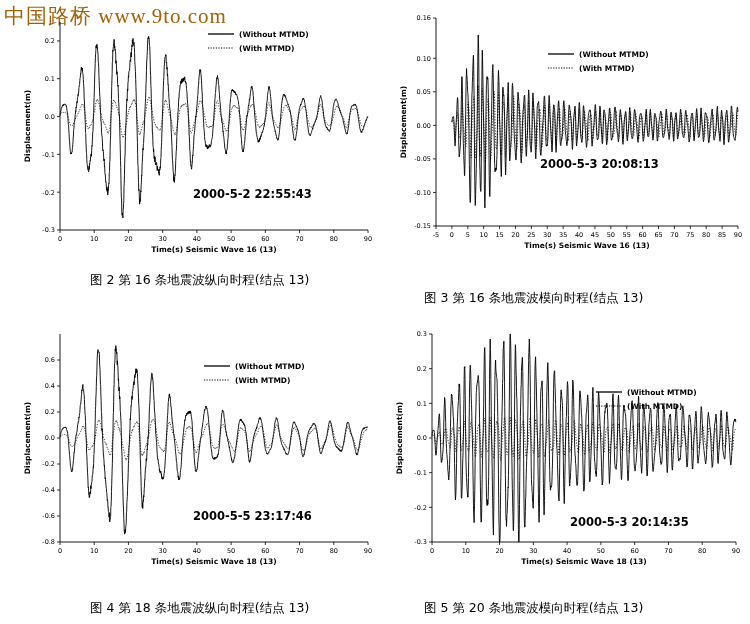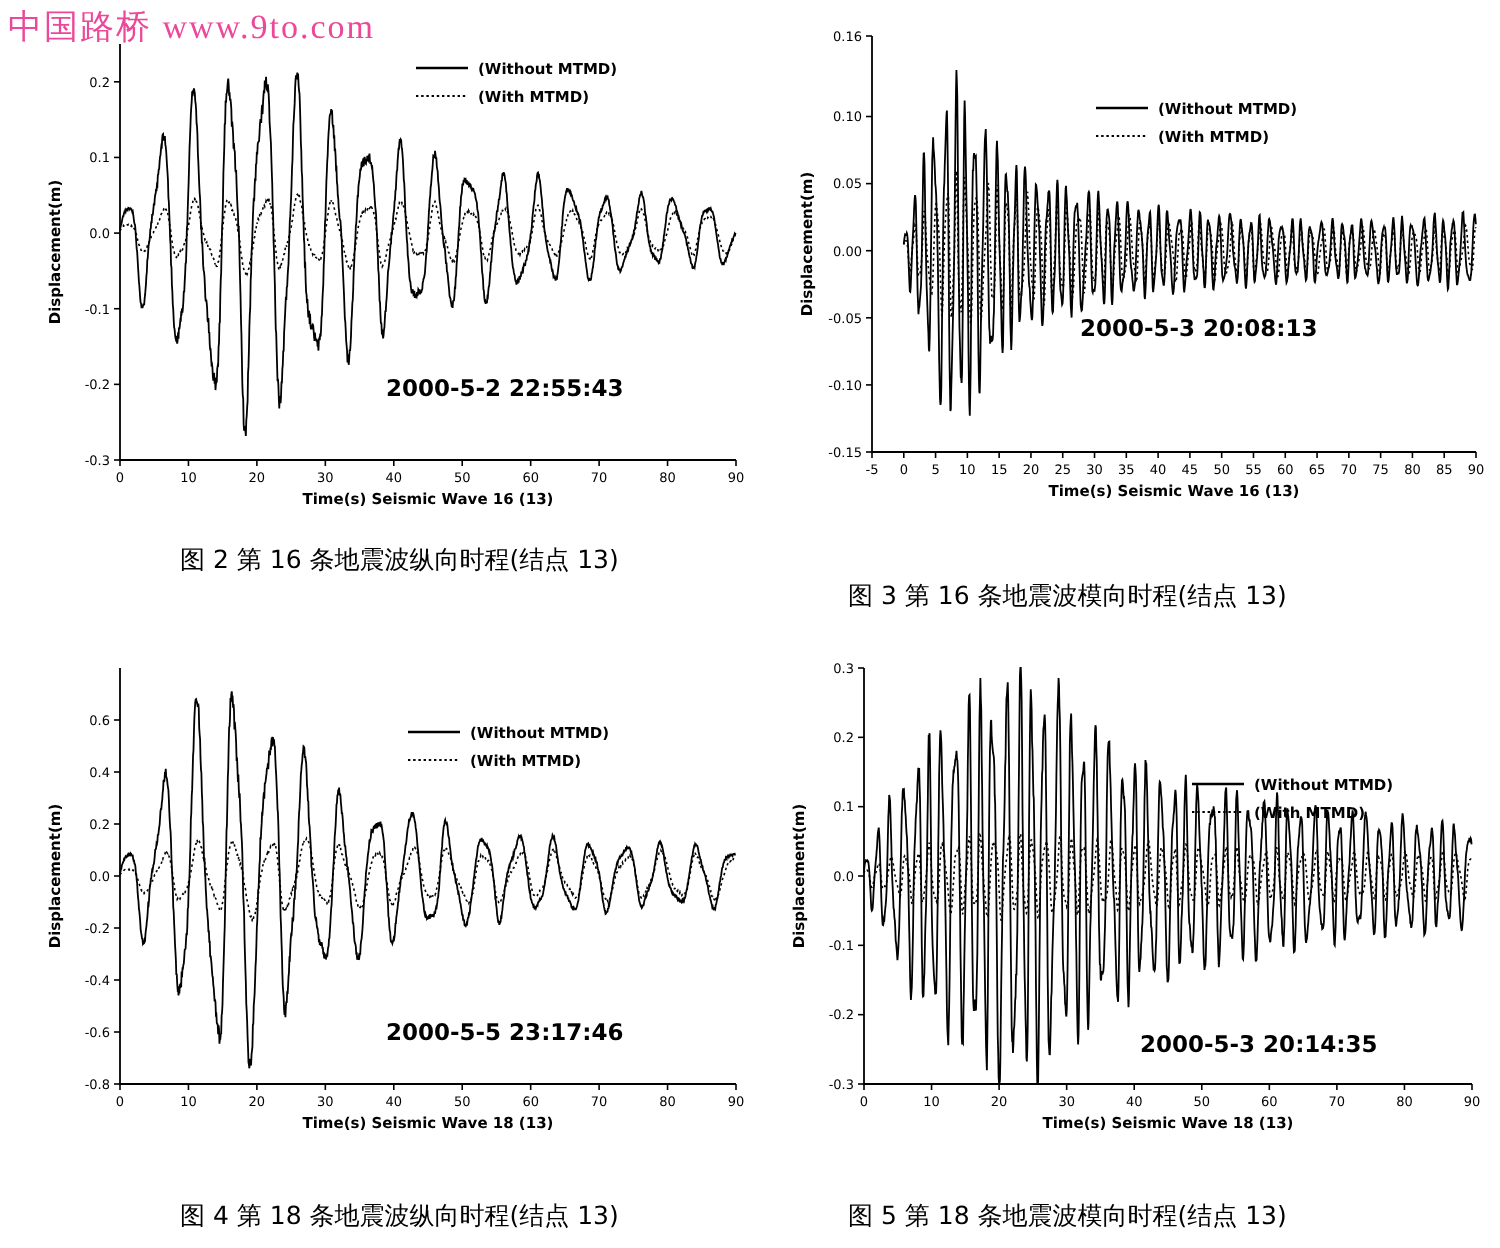--- a/index.html
+++ b/index.html
@@ -7,22 +7,22 @@
     width:750px;height:624px;
     background:#ffffff;
     font-family:"Liberation Sans", sans-serif;
     position:relative;
     overflow:hidden;
     color:#000;
   }
   .watermark{
     position:absolute;top:2px;left:4px;
     font-family:"Liberation Serif", serif;
-    font-size:17px;
-    color:#ec4899;
+    font-size:21px;
+    color:#a16207;
     letter-spacing:1px;
     white-space:nowrap;
   }
   .fig-caption{
     position:absolute;
     font-family:"DejaVu Sans", sans-serif;
     font-size:12.5px;
     color:#000;
     white-space:nowrap;
   }
@@ -282,13 +282,13 @@
         <path class="curve-solid" d="M 52.00 115.34 L 52.22 113.50 L 52.43 111.70 L 52.65 111.14 L 52.87 110.13 L 53.09 110.14 L 53.30 110.43 L 53.52 110.62 L 53.74 110.20 L 53.95 110.45 L 54.17 110.84 L 54.39 112.64 L 54.61 115.15 L 54.82 118.21 L 55.04 122.65 L 55.26 126.08 L 55.47 130.90 L 55.69 134.49 L 55.91 135.29 L 56.13 134.93 L 56.34 133.89 L 56.56 130.67 L 56.78 125.87 L 56.99 122.84 L 57.21 118.82 L 57.43 115.97 L 57.65 113.34 L 57.86 110.79 L 58.08 108.97 L 58.30 105.80 L 58.51 103.53 L 58.73 99.49 L 58.95 96.31 L 59.17 94.90 L 59.38 93.79 L 59.60 96.79 L 59.82 101.24 L 60.03 107.83 L 60.25 114.90 L 60.47 122.30 L 60.69 129.91 L 60.90 134.89 L 61.12 139.74 L 61.34 142.39 L 61.55 142.57 L 61.77 141.56 L 61.99 139.00 L 62.21 139.41 L 62.42 136.44 L 62.64 134.25 L 62.86 132.22 L 63.07 129.46 L 63.29 125.04 L 63.51 117.23 L 63.73 107.86 L 63.94 98.29 L 64.16 88.52 L 64.38 84.20 L 64.59 77.48 L 64.81 78.67 L 65.03 80.47 L 65.25 87.36 L 65.46 94.92 L 65.68 102.54 L 65.90 113.54 L 66.11 119.42 L 66.33 123.42 L 66.55 128.61 L 66.77 134.13 L 66.98 134.70 L 67.20 138.77 L 67.42 140.12 L 67.63 144.14 L 67.85 150.51 L 68.07 151.62 L 68.29 154.22 L 68.50 157.13 L 68.72 160.03 L 68.94 157.55 L 69.15 154.41 L 69.37 149.01 L 69.59 144.41 L 69.81 135.46 L 70.02 127.08 L 70.24 116.67 L 70.46 107.48 L 70.67 97.38 L 70.89 86.65 L 71.11 83.26 L 71.33 76.26 L 71.54 74.21 L 71.76 75.39 L 71.98 75.04 L 72.19 79.36 L 72.41 80.41 L 72.63 85.66 L 72.85 88.13 L 73.06 92.98 L 73.28 96.53 L 73.50 98.90 L 73.71 105.91 L 73.93 112.72 L 74.15 118.57 L 74.37 132.62 L 74.58 143.50 L 74.80 153.29 L 75.02 166.82 L 75.23 174.95 L 75.45 179.96 L 75.67 176.83 L 75.89 173.75 L 76.10 165.49 L 76.32 155.30 L 76.54 143.72 L 76.75 127.45 L 76.97 115.70 L 77.19 105.98 L 77.41 101.27 L 77.62 97.04 L 77.84 89.40 L 78.06 86.63 L 78.27 81.95 L 78.49 80.54 L 78.71 72.74 L 78.93 68.45 L 79.14 63.87 L 79.36 66.70 L 79.58 64.03 L 79.79 72.62 L 80.01 79.44 L 80.23 94.12 L 80.45 111.73 L 80.66 129.77 L 80.88 152.14 L 81.10 163.80 L 81.31 176.44 L 81.53 178.23 L 81.75 178.00 L 81.97 169.91 L 82.18 166.61 L 82.40 155.78 L 82.62 145.09 L 82.83 138.58 L 83.05 132.70 L 83.27 120.46 L 83.49 111.02 L 83.70 93.39 L 83.92 79.61 L 84.14 59.52 L 84.35 47.48 L 84.57 47.98 L 84.79 46.58 L 85.01 59.05 L 85.22 75.74 L 85.44 94.78 L 85.66 116.58 L 85.87 135.01 L 86.09 145.02 L 86.31 152.91 L 86.53 157.75 L 86.74 162.69 L 86.96 167.40 L 87.18 170.48 L 87.39 172.87 L 87.61 177.19 L 87.83 176.22 L 88.05 176.81 L 88.26 169.26 L 88.48 157.39 L 88.70 140.27 L 88.91 127.82 L 89.13 102.84 L 89.35 87.87 L 89.57 67.10 L 89.78 59.22 L 90.00 49.16 L 90.22 45.20 L 90.43 47.23 L 90.65 51.02 L 90.87 59.41 L 91.09 71.98 L 91.30 78.47 L 91.52 84.68 L 91.74 92.57 L 91.95 104.31 L 92.17 107.97 L 92.39 118.52 L 92.61 129.17 L 92.82 141.68 L 93.04 156.13 L 93.26 169.24 L 93.47 185.65 L 93.69 194.31 L 93.91 198.74 L 94.13 202.63 L 94.34 192.88 L 94.56 183.83 L 94.78 170.63 L 94.99 154.38 L 95.21 132.26 L 95.43 114.60 L 95.65 99.13 L 95.86 91.27 L 96.08 82.10 L 96.30 72.65 L 96.51 70.66 L 96.73 65.67 L 96.95 65.84 L 97.17 63.28 L 97.38 62.96 L 97.60 60.02 L 97.82 59.37 L 98.03 58.00 L 98.25 55.46 L 98.47 59.17 L 98.69 60.36 L 98.90 64.43 L 99.12 71.23 L 99.34 82.42 L 99.55 98.72 L 99.77 116.48 L 99.99 129.69 L 100.21 153.38 L 100.42 166.79 L 100.64 183.09 L 100.86 198.54 L 101.07 202.19 L 101.29 201.40 L 101.51 201.77 L 101.73 185.26 L 101.94 175.16 L 102.16 159.70 L 102.38 146.99 L 102.59 136.99 L 102.81 125.43 L 103.03 115.87 L 103.25 108.78 L 103.46 95.01 L 103.68 84.77 L 103.90 61.98 L 104.11 48.85 L 104.33 32.64 L 104.55 27.82 L 104.77 27.53 L 104.98 34.36 L 105.20 55.07 L 105.42 76.84 L 105.63 98.76 L 105.85 126.93 L 106.07 144.19 L 106.29 161.99 L 106.50 177.29 L 106.72 182.48 L 106.94 185.41 L 107.15 184.71 L 107.37 179.73 L 107.59 185.28 L 107.81 183.79 L 108.02 184.09 L 108.24 176.66 L 108.46 165.73 L 108.67 156.62 L 108.89 134.45 L 109.11 108.96 L 109.33 86.41 L 109.54 59.31 L 109.76 39.19 L 109.98 29.65 L 110.19 18.98 L 110.41 29.55 L 110.63 35.00 L 110.85 59.77 L 111.06 72.79 L 111.28 95.70 L 111.50 107.95 L 111.71 125.78 L 111.93 131.92 L 112.15 147.42 L 112.37 162.17 L 112.58 177.53 L 112.80 189.68 L 113.02 202.74 L 113.23 209.15 L 113.45 215.09 L 113.67 197.63 L 113.89 180.29 L 114.10 152.52 L 114.32 122.46 L 114.54 92.34 L 114.75 72.67 L 114.97 55.63 L 115.19 49.02 L 115.41 40.92 L 115.62 40.01 L 115.84 48.71 L 116.06 51.55 L 116.27 53.96 L 116.49 56.13 L 116.71 57.34 L 116.93 58.68 L 117.14 63.12 L 117.36 77.71 L 117.58 81.82 L 117.79 96.70 L 118.01 116.85 L 118.23 133.18 L 118.45 154.68 L 118.66 178.45 L 118.88 198.21 L 119.10 206.36 L 119.31 218.68 L 119.53 221.47 L 119.75 222.00 L 119.97 219.82 L 120.18 210.05 L 120.40 189.69 L 120.62 171.45 L 120.83 157.38 L 121.05 145.22 L 121.27 122.34 L 121.49 109.05 L 121.70 105.74 L 121.92 97.21 L 122.14 88.96 L 122.35 78.83 L 122.57 63.41 L 122.79 58.82 L 123.01 39.55 L 123.22 29.14 L 123.44 27.68 L 123.66 24.43 L 123.87 21.18 L 124.09 29.47 L 124.31 46.28 L 124.53 62.20 L 124.74 87.65 L 124.96 113.13 L 125.18 133.17 L 125.39 154.21 L 125.61 172.39 L 125.83 193.24 L 126.05 199.56 L 126.26 199.24 L 126.48 206.48 L 126.70 202.11 L 126.91 194.75 L 127.13 193.27 L 127.35 188.19 L 127.57 180.28 L 127.78 178.60 L 128.00 167.03 L 128.22 167.75 L 128.43 155.53 L 128.65 146.05 L 128.87 121.74 L 129.09 105.40 L 129.30 81.04 L 129.52 61.83 L 129.74 37.84 L 129.95 17.97 L 130.17 14.00 L 130.39 14.00 L 130.61 20.47 L 130.82 30.17 L 131.04 54.89 L 131.26 85.80 L 131.47 102.83 L 131.69 127.67 L 131.91 139.94 L 132.13 156.67 L 132.34 168.56 L 132.56 177.02 L 132.78 188.84 L 132.99 196.77 L 133.21 209.04 L 133.43 210.68 L 133.65 204.18 L 133.86 192.98 L 134.08 167.18 L 134.30 132.37 L 134.51 93.58 L 134.73 71.16 L 134.95 48.60 L 135.17 33.69 L 135.38 24.68 L 135.60 28.77 L 135.82 35.20 L 136.03 51.07 L 136.25 55.31 L 136.47 66.68 L 136.69 77.29 L 136.90 79.15 L 137.12 95.02 L 137.34 112.09 L 137.55 129.01 L 137.77 143.99 L 137.99 173.91 L 138.21 189.70 L 138.42 209.69 L 138.64 222.00 L 138.86 222.00 L 139.07 220.73 L 139.29 204.32 L 139.51 184.64 L 139.73 160.70 L 139.94 142.22 L 140.16 117.25 L 140.38 96.58 L 140.59 87.07 L 140.81 79.16 L 141.03 67.07 L 141.25 64.78 L 141.46 51.70 L 141.68 44.77 L 141.90 42.95 L 142.11 39.72 L 142.33 37.31 L 142.55 41.28 L 142.77 51.73 L 142.98 71.79 L 143.20 90.56 L 143.42 117.55 L 143.63 139.33 L 143.85 168.60 L 144.07 183.56 L 144.29 200.12 L 144.50 203.52 L 144.72 207.13 L 144.94 207.16 L 145.15 200.10 L 145.37 191.57 L 145.59 178.79 L 145.81 176.22 L 146.02 164.35 L 146.24 154.73 L 146.46 147.81 L 146.67 140.72 L 146.89 134.37 L 147.11 129.27 L 147.33 123.46 L 147.54 107.99 L 147.76 97.94 L 147.98 85.60 L 148.19 68.24 L 148.41 54.00 L 148.63 40.28 L 148.85 32.44 L 149.06 27.08 L 149.28 19.01 L 149.50 22.45 L 149.71 33.25 L 149.93 39.38 L 150.15 54.67 L 150.37 75.35 L 150.58 100.56 L 150.80 117.18 L 151.02 129.45 L 151.23 146.50 L 151.45 159.74 L 151.67 165.19 L 151.89 166.53 L 152.10 171.58 L 152.32 173.35 L 152.54 181.83 L 152.75 182.73 L 152.97 186.83 L 153.19 188.27 L 153.41 184.34 L 153.62 174.10 L 153.84 160.41 L 154.06 140.16 L 154.27 113.91 L 154.49 93.62 L 154.71 75.36 L 154.93 51.52 L 155.14 44.27 L 155.36 39.98 L 155.58 36.79 L 155.79 45.26 L 156.01 55.99 L 156.23 61.49 L 156.45 71.02 L 156.66 82.08 L 156.88 92.32 L 157.10 103.44 L 157.31 110.61 L 157.53 116.53 L 157.75 127.89 L 157.97 147.09 L 158.18 156.64 L 158.40 173.49 L 158.62 187.39 L 158.83 196.93 L 159.05 202.28 L 159.27 197.51 L 159.49 183.77 L 159.70 165.98 L 159.92 138.78 L 160.14 115.95 L 160.35 94.95 L 160.57 81.08 L 160.79 71.53 L 161.01 69.12 L 161.22 67.71 L 161.44 66.64 L 161.66 65.07 L 161.87 61.89 L 162.09 60.88 L 162.31 67.12 L 162.53 77.51 L 162.74 94.65 L 162.96 120.15 L 163.18 141.32 L 163.39 163.51 L 163.61 177.76 L 163.83 187.92 L 164.05 194.92 L 164.26 191.77 L 164.48 180.43 L 164.70 168.34 L 164.91 156.10 L 165.13 144.12 L 165.35 138.20 L 165.57 128.73 L 165.78 122.76 L 166.00 115.29 L 166.22 105.43 L 166.43 96.04 L 166.65 85.13 L 166.87 71.58 L 167.09 63.57 L 167.30 54.93 L 167.52 45.69 L 167.74 42.63 L 167.95 43.82 L 168.17 54.26 L 168.39 60.87 L 168.61 77.85 L 168.82 89.50 L 169.04 107.36 L 169.26 122.80 L 169.47 141.86 L 169.69 150.47 L 169.91 162.10 L 170.13 162.33 L 170.34 169.70 L 170.56 170.22 L 170.78 165.97 L 170.99 166.01 L 171.21 167.30 L 171.43 166.29 L 171.65 165.80 L 171.86 163.06 L 172.08 156.40 L 172.30 149.19 L 172.51 143.09 L 172.73 131.75 L 172.95 118.33 L 173.17 103.25 L 173.38 82.77 L 173.60 69.51 L 173.82 58.36 L 174.03 53.92 L 174.25 51.39 L 174.47 50.85 L 174.69 50.78 L 174.90 62.63 L 175.12 67.34 L 175.34 73.98 L 175.55 84.30 L 175.77 91.80 L 175.99 100.17 L 176.21 107.48 L 176.42 117.22 L 176.64 123.07 L 176.86 128.60 L 177.07 129.31 L 177.29 135.44 L 177.51 144.86 L 177.73 152.70 L 177.94 159.29 L 178.16 167.74 L 178.38 172.96 L 178.59 177.68 L 178.81 178.87 L 179.03 180.92 L 179.25 173.83 L 179.46 161.06 L 179.68 147.21 L 179.90 126.32 L 180.11 112.59 L 180.33 92.60 L 180.55 83.64 L 180.77 75.49 L 180.98 70.19 L 181.20 69.82 L 181.42 71.49 L 181.63 75.44 L 181.85 78.82 L 182.07 78.71 L 182.29 82.30 L 182.50 85.38 L 182.72 97.26 L 182.94 110.43 L 183.15 125.34 L 183.37 141.22 L 183.59 159.18 L 183.81 171.92 L 184.02 177.24 L 184.24 183.62 L 184.46 179.01 L 184.67 167.53 L 184.89 155.10 L 185.11 143.56 L 185.33 130.60 L 185.54 121.12 L 185.76 111.84 L 185.98 105.55 L 186.19 98.38 L 186.41 96.49 L 186.63 85.83 L 186.85 80.18 L 187.06 72.02 L 187.28 64.58 L 187.50 61.66 L 187.71 64.31 L 187.93 68.16 L 188.15 77.25 L 188.37 95.54 L 188.58 110.40 L 188.80 125.44 L 189.02 143.52 L 189.23 154.81 L 189.45 163.33 L 189.67 166.01 L 189.89 163.46 L 190.10 160.26 L 190.32 159.23 L 190.54 152.39 L 190.75 150.23 L 190.97 143.95 L 191.19 141.68 L 191.41 134.99 L 191.62 122.08 L 191.84 108.38 L 192.06 95.41 L 192.27 79.38 L 192.49 72.07 L 192.71 60.06 L 192.93 61.52 L 193.14 61.74 L 193.36 68.71 L 193.58 75.86 L 193.79 87.40 L 194.01 96.41 L 194.23 105.43 L 194.45 115.51 L 194.66 126.02 L 194.88 130.71 L 195.10 136.16 L 195.31 136.03 L 195.53 143.36 L 195.75 143.79 L 195.97 147.14 L 196.18 153.33 L 196.40 157.93 L 196.62 161.60 L 196.83 165.19 L 197.05 164.70 L 197.27 165.27 L 197.49 164.56 L 197.70 160.53 L 197.92 153.40 L 198.14 148.80 L 198.35 135.10 L 198.57 125.82 L 198.79 114.93 L 199.01 101.22 L 199.22 91.97 L 199.44 81.73 L 199.66 73.38 L 199.87 70.84 L 200.09 71.13 L 200.31 73.16 L 200.53 77.09 L 200.74 78.77 L 200.96 83.45 L 201.18 87.43 L 201.39 93.79 L 201.61 95.10 L 201.83 98.66 L 202.05 108.24 L 202.26 113.87 L 202.48 119.73 L 202.70 132.61 L 202.91 142.99 L 203.13 152.65 L 203.35 162.97 L 203.57 165.68 L 203.78 171.13 L 204.00 170.50 L 204.22 169.52 L 204.43 164.10 L 204.65 154.92 L 204.87 143.45 L 205.09 132.93 L 205.30 123.83 L 205.52 114.50 L 205.74 108.96 L 205.95 98.95 L 206.17 94.72 L 206.39 92.40 L 206.61 90.90 L 206.82 87.26 L 207.04 85.68 L 207.26 81.39 L 207.47 77.43 L 207.69 74.88 L 207.91 76.93 L 208.13 81.67 L 208.34 88.58 L 208.56 101.89 L 208.78 116.00 L 208.99 131.13 L 209.21 146.48 L 209.43 156.48 L 209.65 161.86 L 209.86 161.40 L 210.08 160.89 L 210.30 154.97 L 210.51 149.89 L 210.73 139.93 L 210.95 136.58 L 211.17 130.08 L 211.38 126.66 L 211.60 116.90 L 211.82 106.36 L 212.03 96.32 L 212.25 83.52 L 212.47 76.50 L 212.69 70.77 L 212.90 67.36 L 213.12 72.63 L 213.34 82.39 L 213.55 93.11 L 213.77 105.20 L 213.99 116.52 L 214.21 129.14 L 214.42 136.74 L 214.64 141.40 L 214.86 142.22 L 215.07 145.00 L 215.29 149.92 L 215.51 150.82 L 215.73 153.64 L 215.94 152.76 L 216.16 156.50 L 216.38 155.88 L 216.59 150.31 L 216.81 146.12 L 217.03 138.13 L 217.25 127.02 L 217.46 113.44 L 217.68 102.01 L 217.90 93.38 L 218.11 82.30 L 218.33 76.73 L 218.55 72.35 L 218.77 73.84 L 218.98 77.05 L 219.20 80.57 L 219.42 86.78 L 219.63 94.33 L 219.85 99.97 L 220.07 105.31 L 220.29 109.20 L 220.50 112.53 L 220.72 121.38 L 220.94 124.70 L 221.15 132.77 L 221.37 139.91 L 221.59 147.56 L 221.81 156.81 L 222.02 161.09 L 222.24 164.97 L 222.46 163.17 L 222.67 162.97 L 222.89 159.05 L 223.11 148.61 L 223.33 140.05 L 223.54 133.58 L 223.76 123.10 L 223.98 112.94 L 224.19 105.56 L 224.41 99.97 L 224.63 94.80 L 224.85 91.51 L 225.06 92.48 L 225.28 88.13 L 225.50 88.46 L 225.71 87.07 L 225.93 87.35 L 226.15 84.73 L 226.37 87.43 L 226.58 86.98 L 226.80 83.13 L 227.02 85.20 L 227.23 87.59 L 227.45 88.50 L 227.67 96.85 L 227.89 100.06 L 228.10 111.81 L 228.32 120.67 L 228.54 132.55 L 228.75 144.04 L 228.97 150.10 L 229.19 157.47 L 229.41 163.55 L 229.62 160.66 L 229.84 156.74 L 230.06 151.69 L 230.27 145.40 L 230.49 138.76 L 230.71 130.80 L 230.93 125.36 L 231.14 122.95 L 231.36 116.30 L 231.58 111.03 L 231.79 106.32 L 232.01 97.39 L 232.23 91.65 L 232.45 82.52 L 232.66 76.27 L 232.88 74.82 L 233.10 73.76 L 233.31 80.48 L 233.53 88.30 L 233.75 97.53 L 233.97 110.82 L 234.18 121.56 L 234.40 131.53 L 234.62 139.99 L 234.83 144.26 L 235.05 145.84 L 235.27 147.88 L 235.49 147.75 L 235.70 148.09 L 235.92 148.53 L 236.14 149.36 L 236.35 146.78 L 236.57 143.62 L 236.79 142.05 L 237.01 134.36 L 237.22 125.50 L 237.44 116.11 L 237.66 101.26 L 237.87 90.44 L 238.09 79.64 L 238.31 77.24 L 238.53 75.10 L 238.74 78.94 L 238.96 85.52 L 239.18 95.44 L 239.39 101.84 L 239.61 109.77 L 239.83 115.70 L 240.05 121.73 L 240.26 126.86 L 240.48 134.99 L 240.70 140.53 L 240.91 147.11 L 241.13 154.15 L 241.35 159.37 L 241.57 159.70 L 241.78 156.09 L 242.00 150.64 L 242.22 139.55 L 242.43 131.77 L 242.65 119.36 L 242.87 107.39 L 243.09 98.53 L 243.30 92.07 L 243.52 88.05 L 243.74 85.29 L 243.95 87.02 L 244.17 85.10 L 244.39 88.81 L 244.61 90.65 L 244.82 89.68 L 245.04 92.93 L 245.26 93.46 L 245.47 94.12 L 245.69 96.23 L 245.91 100.78 L 246.13 106.36 L 246.34 110.84 L 246.56 118.85 L 246.78 127.37 L 246.99 136.47 L 247.21 144.18 L 247.43 149.17 L 247.65 155.98 L 247.86 160.75 L 248.08 160.15 L 248.30 159.94 L 248.51 154.53 L 248.73 149.20 L 248.95 141.44 L 249.17 134.54 L 249.38 128.75 L 249.60 120.74 L 249.82 115.40 L 250.03 110.95 L 250.25 110.13 L 250.47 104.91 L 250.69 99.95 L 250.90 98.64 L 251.12 91.83 L 251.34 90.54 L 251.55 85.22 L 251.77 81.42 L 251.99 81.05 L 252.21 80.67 L 252.42 82.54 L 252.64 88.29 L 252.86 93.79 L 253.07 100.96 L 253.29 109.09 L 253.51 119.52 L 253.73 126.92 L 253.94 135.18 L 254.16 142.93 L 254.38 146.84 L 254.59 148.61 L 254.81 149.37 L 255.03 151.12 L 255.25 150.50 L 255.46 147.20 L 255.68 145.34 L 255.90 143.61 L 256.11 142.67 L 256.33 138.98 L 256.55 135.02 L 256.77 132.24 L 256.98 128.98 L 257.20 123.98 L 257.42 116.17 L 257.63 107.33 L 257.85 95.47 L 258.07 85.95 L 258.29 81.39 L 258.50 76.21 L 258.72 77.91 L 258.94 84.59 L 259.15 89.09 L 259.37 101.53 L 259.59 109.10 L 259.81 119.51 L 260.02 122.95 L 260.24 128.17 L 260.46 132.71 L 260.67 137.53 L 260.89 139.69 L 261.11 146.72 L 261.33 148.23 L 261.54 152.64 L 261.76 153.35 L 261.98 146.98 L 262.19 142.59 L 262.41 132.52 L 262.63 121.26 L 262.85 109.32 L 263.06 97.59 L 263.28 90.11 L 263.50 87.09 L 263.71 84.10 L 263.93 87.01 L 264.15 88.69 L 264.37 90.93 L 264.58 94.42 L 264.80 97.20 L 265.02 101.30 L 265.23 104.68 L 265.45 107.86 L 265.67 111.26 L 265.89 120.63 L 266.10 126.41 L 266.32 135.90 L 266.54 143.26 L 266.75 151.43 L 266.97 156.03 L 267.19 155.84 L 267.41 155.12 L 267.62 148.51 L 267.84 143.04 L 268.06 132.54 L 268.27 123.78 L 268.49 116.84 L 268.71 110.19 L 268.93 104.09 L 269.14 102.93 L 269.36 99.27 L 269.58 98.01 L 269.79 93.95 L 270.01 92.29 L 270.23 89.66 L 270.45 88.21 L 270.66 88.92 L 270.88 89.61 L 271.10 92.32 L 271.31 99.73 L 271.53 109.02 L 271.75 116.54 L 271.97 126.20 L 272.18 134.94 L 272.40 142.47 L 272.62 146.06 L 272.83 149.94 L 273.05 151.49 L 273.27 149.97 L 273.49 149.28 L 273.70 146.54 L 273.92 143.46 L 274.14 141.30 L 274.35 137.74 L 274.57 135.56 L 274.79 132.73 L 275.01 132.08 L 275.22 128.75 L 275.44 125.54 L 275.66 124.29 L 275.87 118.55 L 276.09 115.67 L 276.31 110.25 L 276.53 104.06 L 276.74 98.68 L 276.96 93.86 L 277.18 89.79 L 277.39 84.91 L 277.61 83.27 L 277.83 82.64 L 278.05 84.97 L 278.26 86.59 L 278.48 94.34 L 278.70 100.52 L 278.91 111.09 L 279.13 118.58 L 279.35 125.93 L 279.57 129.90 L 279.78 133.78 L 280.00 135.63 L 280.22 137.22 L 280.43 140.15 L 280.65 142.52 L 280.87 141.69 L 281.09 144.48 L 281.30 144.26 L 281.52 144.03 L 281.74 142.95 L 281.95 141.05 L 282.17 135.71 L 282.39 127.23 L 282.61 117.73 L 282.82 111.78 L 283.04 102.34 L 283.26 93.56 L 283.47 88.11 L 283.69 84.94 L 283.91 85.84 L 284.13 86.57 L 284.34 89.55 L 284.56 93.48 L 284.78 97.29 L 284.99 103.52 L 285.21 105.90 L 285.43 110.41 L 285.65 114.04 L 285.86 116.94 L 286.08 123.86 L 286.30 128.78 L 286.51 136.07 L 286.73 142.12 L 286.95 147.69 L 287.17 152.29 L 287.38 152.65 L 287.60 147.94 L 287.82 143.37 L 288.03 132.71 L 288.25 121.53 L 288.47 114.60 L 288.69 104.35 L 288.90 100.38 L 289.12 98.95 L 289.34 97.46 L 289.55 95.23 L 289.77 95.77 L 289.99 94.93 L 290.21 94.12 L 290.42 94.16 L 290.64 97.37 L 290.86 105.26 L 291.07 110.60 L 291.29 122.26 L 291.51 131.36 L 291.73 138.55 L 291.94 145.71 L 292.16 149.17 L 292.38 150.12 L 292.59 147.88 L 292.81 144.50 L 293.03 139.35 L 293.25 135.40 L 293.46 129.96 L 293.68 127.45 L 293.90 124.10 L 294.11 120.05 L 294.33 116.68 L 294.55 113.79 L 294.77 111.68 L 294.98 105.73 L 295.20 100.90 L 295.42 98.00 L 295.63 93.66 L 295.85 88.75 L 296.07 87.54 L 296.29 85.21 L 296.50 86.84 L 296.72 91.47 L 296.94 97.68 L 297.15 104.02 L 297.37 113.29 L 297.59 119.58 L 297.81 127.65 L 298.02 131.87 L 298.24 137.02 L 298.46 138.73 L 298.67 140.79 L 298.89 141.18 L 299.11 139.54 L 299.33 139.54 L 299.54 138.71 L 299.76 138.28 L 299.98 138.88 L 300.19 139.54 L 300.41 137.57 L 300.63 134.87 L 300.85 128.78 L 301.06 125.84 L 301.28 117.90 L 301.50 112.37 L 301.71 107.45 L 301.93 99.84 L 302.15 95.53 L 302.37 89.46 L 302.58 88.00 L 302.80 85.86 L 303.02 87.44 L 303.23 88.53 L 303.45 90.36 L 303.67 94.12 L 303.89 97.91 L 304.10 103.02 L 304.32 107.83 L 304.54 110.62 L 304.75 112.96 L 304.97 116.15 L 305.19 118.70 L 305.41 122.13 L 305.62 125.69 L 305.84 127.59 L 306.06 131.43 L 306.27 134.93 L 306.49 139.93 L 306.71 144.00 L 306.93 147.01 L 307.14 146.93 L 307.36 145.89 L 307.58 142.65 L 307.79 137.66 L 308.01 129.88 L 308.23 119.82 L 308.45 110.59 L 308.66 103.40 L 308.88 99.28 L 309.10 95.30 L 309.31 96.15 L 309.53 94.88 L 309.75 95.23 L 309.97 96.55 L 310.18 97.21 L 310.40 98.84 L 310.62 102.67 L 310.83 105.08 L 311.05 108.54 L 311.27 114.23 L 311.49 121.71 L 311.70 130.65 L 311.92 139.18 L 312.14 144.03 L 312.35 148.97 L 312.57 148.00 L 312.79 148.54 L 313.01 142.75 L 313.22 139.15 L 313.44 132.87 L 313.66 126.89 L 313.87 119.99 L 314.09 115.48 L 314.31 113.11 L 314.53 110.40 L 314.74 107.75 L 314.96 103.33 L 315.18 99.75 L 315.39 96.66 L 315.61 93.29 L 315.83 91.23 L 316.05 91.83 L 316.26 93.77 L 316.48 99.59 L 316.70 107.59 L 316.91 115.97 L 317.13 124.26 L 317.35 133.63 L 317.57 138.47 L 317.78 140.24 L 318.00 143.26 L 318.22 141.66 L 318.43 139.05 L 318.65 137.78 L 318.87 136.03 L 319.09 134.48 L 319.30 130.18 L 319.52 129.37 L 319.74 122.98 L 319.95 118.80 L 320.17 111.85 L 320.39 104.12 L 320.61 99.28 L 320.82 92.52 L 321.04 89.80 L 321.26 86.66 L 321.47 88.08 L 321.69 90.71 L 321.91 93.49 L 322.13 98.91 L 322.34 103.43 L 322.56 107.98 L 322.78 112.81 L 322.99 118.73 L 323.21 122.54 L 323.43 125.47 L 323.65 126.24 L 323.86 129.29 L 324.08 130.61 L 324.30 133.04 L 324.51 135.25 L 324.73 136.84 L 324.95 137.84 L 325.17 141.41 L 325.38 141.37 L 325.60 143.95 L 325.82 143.08 L 326.03 141.25 L 326.25 140.29 L 326.47 134.58 L 326.69 129.74 L 326.90 123.02 L 327.12 117.10 L 327.34 110.59 L 327.55 104.05 L 327.77 97.65 L 327.99 95.32 L 328.21 94.47 L 328.42 92.39 L 328.64 95.10 L 328.86 96.91 L 329.07 97.71 L 329.29 99.86 L 329.51 102.38 L 329.73 104.81 L 329.94 106.52 L 330.16 107.45 L 330.38 111.49 L 330.59 113.93 L 330.81 119.74 L 331.03 122.63 L 331.25 129.66 L 331.46 133.57 L 331.68 139.07 L 331.90 142.30 L 332.11 147.40 L 332.33 147.02 L 332.55 146.40 L 332.77 144.99 L 332.98 141.06 L 333.20 135.42 L 333.42 130.02 L 333.63 123.02 L 333.85 119.75 L 334.07 114.08 L 334.29 110.76 L 334.50 107.21 L 334.72 103.96 L 334.94 103.09 L 335.15 102.04 L 335.37 100.13 L 335.59 96.66 L 335.81 94.49 L 336.02 93.97 L 336.24 96.24 L 336.46 98.56 L 336.67 104.47 L 336.89 112.14 L 337.11 118.68 L 337.33 128.13 L 337.54 135.13 L 337.76 141.63 L 337.98 142.77 L 338.19 143.53 L 338.41 140.37 L 338.63 135.91 L 338.85 131.80 L 339.06 130.16 L 339.28 126.12 L 339.50 123.07 L 339.71 120.25 L 339.93 115.32 L 340.15 110.17 L 340.37 102.65 L 340.58 97.56 L 340.80 92.75 L 341.02 90.68 L 341.23 90.37 L 341.45 92.28 L 341.67 96.63 L 341.89 103.11 L 342.10 111.33 L 342.32 116.48 L 342.54 122.44 L 342.75 128.13 L 342.97 130.33 L 343.19 131.31 L 343.41 134.14 L 343.62 135.39 L 343.84 135.50 L 344.06 137.46 L 344.27 138.35 L 344.49 139.15 L 344.71 139.05 L 344.93 138.21 L 345.14 135.26 L 345.36 129.21 L 345.58 124.36 L 345.79 116.06 L 346.01 110.80 L 346.23 102.57 L 346.45 98.36 L 346.66 92.97 L 346.88 91.77 L 347.10 94.21 L 347.31 95.82 L 347.53 98.08 L 347.75 102.65 L 347.97 106.28 L 348.18 107.39 L 348.40 110.08 L 348.62 114.28 L 348.83 115.55 L 349.05 118.09 L 349.27 122.62 L 349.49 127.39 L 349.70 131.62 L 349.92 134.39 L 350.14 138.92 L 350.35 141.62 L 350.57 143.86 L 350.79 145.02 L 351.01 144.88 L 351.22 142.42 L 351.44 139.79 L 351.66 135.39 L 351.87 131.68 L 352.09 127.32 L 352.31 122.22 L 352.53 115.71 L 352.74 112.70 L 352.96 108.19 L 353.18 106.09 L 353.39 104.96 L 353.61 102.88 L 353.83 101.93 L 354.05 100.85 L 354.26 100.50 L 354.48 101.16 L 354.70 98.91 L 354.91 99.66 L 355.13 100.21 L 355.35 99.17 L 355.57 99.74 L 355.78 102.17"></path>
         <path class="curve-dot" d="M 52.00 116.47 L 52.22 115.73 L 52.43 115.17 L 52.65 114.62 L 52.87 114.65 L 53.09 114.86 L 53.30 115.07 L 53.52 115.03 L 53.74 115.25 L 53.95 115.61 L 54.17 116.01 L 54.39 116.65 L 54.61 117.47 L 54.82 118.69 L 55.04 120.09 L 55.26 121.59 L 55.47 122.84 L 55.69 123.49 L 55.91 123.67 L 56.13 123.60 L 56.34 122.91 L 56.56 121.92 L 56.78 120.92 L 56.99 119.70 L 57.21 118.40 L 57.43 117.96 L 57.65 116.86 L 57.86 116.51 L 58.08 115.84 L 58.30 115.22 L 58.51 114.49 L 58.73 113.31 L 58.95 112.46 L 59.17 111.82 L 59.38 111.66 L 59.60 111.65 L 59.82 113.09 L 60.03 114.00 L 60.25 116.29 L 60.47 118.29 L 60.69 120.30 L 60.90 121.81 L 61.12 123.62 L 61.34 124.01 L 61.55 124.23 L 61.77 124.48 L 61.99 124.13 L 62.21 123.72 L 62.42 122.99 L 62.64 123.04 L 62.86 122.68 L 63.07 121.80 L 63.29 121.11 L 63.51 120.16 L 63.73 119.30 L 63.94 117.75 L 64.16 116.22 L 64.38 114.37 L 64.59 113.06 L 64.81 111.20 L 65.03 110.10 L 65.25 109.23 L 65.46 108.48 L 65.68 108.24 L 65.90 108.69 L 66.11 109.52 L 66.33 110.50 L 66.55 111.26 L 66.77 113.11 L 66.98 114.30 L 67.20 116.32 L 67.42 117.10 L 67.63 118.40 L 67.85 119.58 L 68.07 120.74 L 68.29 121.66 L 68.50 122.02 L 68.72 122.79 L 68.94 124.00 L 69.15 124.62 L 69.37 125.84 L 69.59 126.60 L 69.81 127.01 L 70.02 128.12 L 70.24 127.50 L 70.46 126.62 L 70.67 125.49 L 70.89 122.27 L 71.11 119.86 L 71.33 116.78 L 71.54 113.12 L 71.76 110.69 L 71.98 108.69 L 72.19 108.33 L 72.41 107.68 L 72.63 107.69 L 72.85 108.78 L 73.06 110.03 L 73.28 109.96 L 73.50 111.67 L 73.71 112.06 L 73.93 113.34 L 74.15 113.60 L 74.37 115.89 L 74.58 116.86 L 74.80 119.43 L 75.02 122.13 L 75.23 124.46 L 75.45 127.14 L 75.67 130.09 L 75.89 131.40 L 76.10 132.16 L 76.32 130.74 L 76.54 129.27 L 76.75 127.19 L 76.97 124.37 L 77.19 120.83 L 77.41 117.68 L 77.62 116.03 L 77.84 113.63 L 78.06 112.41 L 78.27 110.99 L 78.49 109.93 L 78.71 109.57 L 78.93 107.68 L 79.14 107.09 L 79.36 106.66 L 79.58 107.00 L 79.79 108.97 L 80.01 111.54 L 80.23 116.04 L 80.45 121.40 L 80.66 125.19 L 80.88 129.32 L 81.10 130.47 L 81.31 131.11 L 81.53 129.96 L 81.75 129.52 L 81.97 127.19 L 82.18 125.11 L 82.40 123.93 L 82.62 122.36 L 82.83 121.26 L 83.05 118.55 L 83.27 116.38 L 83.49 113.35 L 83.70 109.71 L 83.92 106.32 L 84.14 104.27 L 84.35 102.80 L 84.57 101.33 L 84.79 103.01 L 85.01 103.75 L 85.22 106.79 L 85.44 110.08 L 85.66 113.65 L 85.87 116.53 L 86.09 119.20 L 86.31 121.84 L 86.53 124.62 L 86.74 125.23 L 86.96 127.19 L 87.18 127.49 L 87.39 127.72 L 87.61 129.05 L 87.83 129.11 L 88.05 130.98 L 88.26 130.53 L 88.48 131.20 L 88.70 130.79 L 88.91 129.73 L 89.13 126.83 L 89.35 123.54 L 89.57 120.56 L 89.78 115.84 L 90.00 112.13 L 90.22 107.53 L 90.43 104.58 L 90.65 102.36 L 90.87 102.16 L 91.09 101.80 L 91.30 102.78 L 91.52 103.57 L 91.74 106.45 L 91.95 108.54 L 92.17 109.85 L 92.39 111.21 L 92.61 112.72 L 92.82 114.48 L 93.04 115.62 L 93.26 118.29 L 93.47 119.05 L 93.69 122.24 L 93.91 123.69 L 94.13 126.01 L 94.34 129.63 L 94.56 131.43 L 94.78 133.87 L 94.99 134.83 L 95.21 136.32 L 95.43 137.19 L 95.65 135.52 L 95.86 134.87 L 96.08 131.45 L 96.30 128.67 L 96.51 124.69 L 96.73 120.94 L 96.95 118.24 L 97.17 113.30 L 97.38 110.15 L 97.60 108.27 L 97.82 107.48 L 98.03 106.74 L 98.25 106.21 L 98.47 105.78 L 98.69 105.17 L 98.90 103.87 L 99.12 104.45 L 99.34 103.96 L 99.55 105.64 L 99.77 107.61 L 99.99 110.44 L 100.21 115.15 L 100.42 120.94 L 100.64 126.54 L 100.86 131.57 L 101.07 135.41 L 101.29 137.22 L 101.51 135.96 L 101.73 134.57 L 101.94 132.41 L 102.16 129.49 L 102.38 125.34 L 102.59 122.26 L 102.81 120.40 L 103.03 117.86 L 103.25 116.81 L 103.46 113.73 L 103.68 110.38 L 103.90 106.18 L 104.11 102.96 L 104.33 100.18 L 104.55 99.35 L 104.77 98.02 L 104.98 99.58 L 105.20 102.46 L 105.42 105.91 L 105.63 111.17 L 105.85 116.72 L 106.07 123.38 L 106.29 125.89 L 106.50 130.30 L 106.72 131.09 L 106.94 131.60 L 107.15 131.54 L 107.37 131.80 L 107.59 132.19 L 107.81 132.17 L 108.02 130.61 L 108.24 130.13 L 108.46 127.81 L 108.67 124.18 L 108.89 120.17 L 109.11 114.09 L 109.33 107.48 L 109.54 101.80 L 109.76 98.71 L 109.98 97.48 L 110.19 97.89 L 110.41 99.31 L 110.63 102.72 L 110.85 106.91 L 111.06 111.07 L 111.28 115.02 L 111.50 116.28 L 111.71 119.19 L 111.93 121.62 L 112.15 123.74 L 112.37 126.79 L 112.58 128.47 L 112.80 130.80 L 113.02 133.43 L 113.23 136.84 L 113.45 137.36 L 113.67 137.95 L 113.89 138.65 L 114.10 136.61 L 114.32 133.36 L 114.54 129.80 L 114.75 126.03 L 114.97 122.24 L 115.19 117.01 L 115.41 113.02 L 115.62 109.51 L 115.84 106.81 L 116.06 103.99 L 116.27 101.80 L 116.49 102.67 L 116.71 101.31 L 116.93 101.27 L 117.14 103.15 L 117.36 102.73 L 117.58 102.74 L 117.79 103.60 L 118.01 104.16 L 118.23 105.85 L 118.45 107.06 L 118.66 108.88 L 118.88 111.67 L 119.10 115.16 L 119.31 118.74 L 119.53 125.00 L 119.75 128.40 L 119.97 134.24 L 120.18 136.62 L 120.40 139.23 L 120.62 140.44 L 120.83 139.32 L 121.05 137.72 L 121.27 133.85 L 121.49 130.34 L 121.70 127.47 L 121.92 124.05 L 122.14 121.08 L 122.35 118.34 L 122.57 115.96 L 122.79 112.78 L 123.01 111.95 L 123.22 109.35 L 123.44 108.08 L 123.66 105.40 L 123.87 103.87 L 124.09 100.83 L 124.31 99.25 L 124.53 97.38 L 124.74 98.50 L 124.96 98.68 L 125.18 101.30 L 125.39 105.43 L 125.61 110.55 L 125.83 114.27 L 126.05 120.42 L 126.26 125.56 L 126.48 130.63 L 126.70 132.75 L 126.91 134.47 L 127.13 134.64 L 127.35 134.17 L 127.57 133.25 L 127.78 131.15 L 128.00 130.19 L 128.22 128.70 L 128.43 126.76 L 128.65 125.86 L 128.87 122.15 L 129.09 116.30 L 129.30 110.42 L 129.52 105.36 L 129.74 99.51 L 129.95 97.10 L 130.17 96.82 L 130.39 97.57 L 130.61 102.53 L 130.82 106.60 L 131.04 113.23 L 131.26 117.15 L 131.47 121.11 L 131.69 124.29 L 131.91 125.99 L 132.13 127.30 L 132.34 130.53 L 132.56 132.30 L 132.78 133.95 L 132.99 136.09 L 133.21 136.53 L 133.43 135.81 L 133.65 134.16 L 133.86 131.42 L 134.08 126.61 L 134.30 120.53 L 134.51 114.85 L 134.73 109.76 L 134.95 105.68 L 135.17 102.63 L 135.38 100.85 L 135.60 99.90 L 135.82 100.01 L 136.03 102.65 L 136.25 103.56 L 136.47 104.68 L 136.69 107.01 L 136.90 108.47 L 137.12 110.88 L 137.34 112.06 L 137.55 115.46 L 137.77 117.16 L 137.99 122.67 L 138.21 126.79 L 138.42 131.70 L 138.64 134.23 L 138.86 138.70 L 139.07 139.58 L 139.29 138.68 L 139.51 137.89 L 139.73 133.74 L 139.94 129.30 L 140.16 125.94 L 140.38 120.72 L 140.59 116.56 L 140.81 114.84 L 141.03 111.81 L 141.25 109.81 L 141.46 109.45 L 141.68 107.34 L 141.90 106.43 L 142.11 104.76 L 142.33 103.84 L 142.55 103.77 L 142.77 102.93 L 142.98 101.68 L 143.20 100.49 L 143.42 101.90 L 143.63 102.13 L 143.85 103.49 L 144.07 105.94 L 144.29 109.00 L 144.50 112.41 L 144.72 116.12 L 144.94 120.88 L 145.15 125.77 L 145.37 128.60 L 145.59 132.46 L 145.81 135.03 L 146.02 136.35 L 146.24 136.25 L 146.46 136.35 L 146.67 134.34 L 146.89 133.98 L 147.11 132.04 L 147.33 129.98 L 147.54 128.08 L 147.76 125.51 L 147.98 124.07 L 148.19 121.71 L 148.41 119.29 L 148.63 117.09 L 148.85 113.32 L 149.06 110.11 L 149.28 106.31 L 149.50 101.43 L 149.71 99.60 L 149.93 98.01 L 150.15 98.71 L 150.37 99.66 L 150.58 103.07 L 150.80 108.74 L 151.02 114.00 L 151.23 118.76 L 151.45 122.29 L 151.67 124.33 L 151.89 127.20 L 152.10 129.08 L 152.32 129.67 L 152.54 130.12 L 152.75 130.60 L 152.97 132.23 L 153.19 132.08 L 153.41 133.41 L 153.62 132.82 L 153.84 131.90 L 154.06 129.49 L 154.27 125.14 L 154.49 120.22 L 154.71 115.54 L 154.93 109.16 L 155.14 104.17 L 155.36 101.94 L 155.58 99.74 L 155.79 99.06 L 156.01 101.51 L 156.23 104.12 L 156.45 106.22 L 156.66 109.94 L 156.88 111.81 L 157.10 114.41 L 157.31 116.22 L 157.53 119.65 L 157.75 122.21 L 157.97 125.86 L 158.18 131.15 L 158.40 134.93 L 158.62 137.61 L 158.83 137.45 L 159.05 136.02 L 159.27 131.29 L 159.49 126.46 L 159.70 120.66 L 159.92 116.39 L 160.14 112.32 L 160.35 109.37 L 160.57 106.49 L 160.79 105.21 L 161.01 104.92 L 161.22 104.90 L 161.44 105.23 L 161.66 104.17 L 161.87 104.34 L 162.09 104.13 L 162.31 105.18 L 162.53 108.07 L 162.74 109.83 L 162.96 112.98 L 163.18 117.41 L 163.39 121.99 L 163.61 125.40 L 163.83 130.24 L 164.05 133.29 L 164.26 135.65 L 164.48 136.95 L 164.70 135.80 L 164.91 135.98 L 165.13 133.33 L 165.35 131.34 L 165.57 128.52 L 165.78 126.58 L 166.00 124.62 L 166.22 123.16 L 166.43 121.18 L 166.65 119.38 L 166.87 117.70 L 167.09 115.97 L 167.30 113.20 L 167.52 110.98 L 167.74 108.43 L 167.95 105.04 L 168.17 103.29 L 168.39 100.71 L 168.61 99.72 L 168.82 100.36 L 169.04 101.73 L 169.26 103.76 L 169.47 106.69 L 169.69 111.33 L 169.91 114.27 L 170.13 119.41 L 170.34 122.10 L 170.56 126.44 L 170.78 128.66 L 170.99 128.85 L 171.21 130.11 L 171.43 130.85 L 171.65 131.19 L 171.86 129.93 L 172.08 130.14 L 172.30 129.74 L 172.51 129.66 L 172.73 130.08 L 172.95 129.26 L 173.17 128.88 L 173.38 127.72 L 173.60 126.04 L 173.82 124.86 L 174.03 121.19 L 174.25 118.03 L 174.47 113.63 L 174.69 110.48 L 174.90 106.01 L 175.12 103.38 L 175.34 100.22 L 175.55 100.53 L 175.77 100.24 L 175.99 101.74 L 176.21 104.13 L 176.42 106.88 L 176.64 110.19 L 176.86 114.10 L 177.07 116.50 L 177.29 118.84 L 177.51 120.47 L 177.73 122.61 L 177.94 124.44 L 178.16 127.46 L 178.38 130.95 L 178.59 133.82 L 178.81 135.03 L 179.03 134.63 L 179.25 133.66 L 179.46 128.92 L 179.68 124.82 L 179.90 118.19 L 180.11 113.01 L 180.33 109.29 L 180.55 107.25 L 180.77 104.61 L 180.98 104.04 L 181.20 105.64 L 181.42 105.59 L 181.63 106.07 L 181.85 106.75 L 182.07 107.75 L 182.29 108.64 L 182.50 110.24 L 182.72 113.35 L 182.94 116.86 L 183.15 120.70 L 183.37 123.99 L 183.59 129.44 L 183.81 132.34 L 184.02 134.89 L 184.24 135.58 L 184.46 135.04 L 184.67 133.26 L 184.89 129.90 L 185.11 126.50 L 185.33 123.88 L 185.54 119.83 L 185.76 117.15 L 185.98 115.37 L 186.19 113.62 L 186.41 111.10 L 186.63 109.60 L 186.85 107.73 L 187.06 105.15 L 187.28 104.11 L 187.50 102.68 L 187.71 102.41 L 187.93 103.17 L 188.15 106.60 L 188.37 111.35 L 188.58 115.28 L 188.80 121.03 L 189.02 124.59 L 189.23 127.51 L 189.45 129.91 L 189.67 131.60 L 189.89 132.19 L 190.10 131.63 L 190.32 130.04 L 190.54 129.39 L 190.75 128.70 L 190.97 127.91 L 191.19 127.29 L 191.41 126.08 L 191.62 124.86 L 191.84 123.72 L 192.06 122.02 L 192.27 119.99 L 192.49 118.02 L 192.71 113.97 L 192.93 111.86 L 193.14 109.15 L 193.36 105.37 L 193.58 103.60 L 193.79 102.38 L 194.01 101.06 L 194.23 100.18 L 194.45 101.03 L 194.66 102.30 L 194.88 104.62 L 195.10 106.82 L 195.31 109.17 L 195.53 112.38 L 195.75 114.93 L 195.97 117.95 L 196.18 119.89 L 196.40 121.39 L 196.62 123.58 L 196.83 124.80 L 197.05 126.26 L 197.27 127.18 L 197.49 127.82 L 197.70 129.87 L 197.92 131.65 L 198.14 132.98 L 198.35 132.00 L 198.57 132.30 L 198.79 131.11 L 199.01 127.24 L 199.22 123.95 L 199.44 119.52 L 199.66 115.07 L 199.87 111.71 L 200.09 108.78 L 200.31 105.70 L 200.53 103.75 L 200.74 103.74 L 200.96 103.91 L 201.18 105.23 L 201.39 106.77 L 201.61 107.10 L 201.83 108.90 L 202.05 109.79 L 202.26 110.85 L 202.48 112.68 L 202.70 114.42 L 202.91 116.45 L 203.13 118.79 L 203.35 121.04 L 203.57 125.10 L 203.78 127.89 L 204.00 132.13 L 204.22 133.14 L 204.43 134.86 L 204.65 134.51 L 204.87 133.19 L 205.09 129.37 L 205.30 126.11 L 205.52 121.62 L 205.74 118.29 L 205.95 115.12 L 206.17 112.24 L 206.39 110.13 L 206.61 109.21 L 206.82 108.61 L 207.04 106.75 L 207.26 106.25 L 207.47 104.71 L 207.69 104.33 L 207.91 106.59 L 208.13 108.93 L 208.34 113.47 L 208.56 119.46 L 208.78 124.01 L 208.99 128.62 L 209.21 131.47 L 209.43 132.73 L 209.65 132.35 L 209.86 130.74 L 210.08 128.51 L 210.30 127.51 L 210.51 124.83 L 210.73 123.32 L 210.95 121.91 L 211.17 120.96 L 211.38 119.23 L 211.60 116.25 L 211.82 113.88 L 212.03 110.70 L 212.25 107.21 L 212.47 105.03 L 212.69 102.64 L 212.90 102.13 L 213.12 102.40 L 213.34 103.60 L 213.55 105.30 L 213.77 107.82 L 213.99 111.75 L 214.21 114.64 L 214.42 117.71 L 214.64 121.67 L 214.86 123.18 L 215.07 125.02 L 215.29 125.70 L 215.51 126.41 L 215.73 127.46 L 215.94 128.70 L 216.16 128.91 L 216.38 129.84 L 216.59 130.01 L 216.81 129.86 L 217.03 128.96 L 217.25 128.21 L 217.46 126.36 L 217.68 123.50 L 217.90 119.72 L 218.11 116.00 L 218.33 111.49 L 218.55 108.38 L 218.77 106.26 L 218.98 104.47 L 219.20 103.99 L 219.42 103.67 L 219.63 104.78 L 219.85 105.09 L 220.07 106.54 L 220.29 109.28 L 220.50 110.23 L 220.72 111.25 L 220.94 112.54 L 221.15 114.55 L 221.37 114.86 L 221.59 116.14 L 221.81 117.56 L 222.02 119.43 L 222.24 121.36 L 222.46 122.97 L 222.67 124.09 L 222.89 127.16 L 223.11 129.43 L 223.33 130.71 L 223.54 132.68 L 223.76 133.35 L 223.98 132.74 L 224.19 132.53 L 224.41 130.55 L 224.63 128.76 L 224.85 126.13 L 225.06 122.07 L 225.28 118.94 L 225.50 114.80 L 225.71 112.12 L 225.93 110.37 L 226.15 109.31 L 226.37 109.14 L 226.58 108.78 L 226.80 108.50 L 227.02 108.19 L 227.23 107.85 L 227.45 107.32 L 227.67 107.17 L 227.89 109.05 L 228.10 110.40 L 228.32 114.29 L 228.54 117.41 L 228.75 121.29 L 228.97 125.54 L 229.19 129.15 L 229.41 132.17 L 229.62 132.75 L 229.84 132.09 L 230.06 129.93 L 230.27 128.10 L 230.49 125.63 L 230.71 123.92 L 230.93 121.85 L 231.14 120.46 L 231.36 118.26 L 231.58 116.60 L 231.79 115.19 L 232.01 112.28 L 232.23 110.82 L 232.45 108.25 L 232.66 105.74 L 232.88 104.20 L 233.10 103.35 L 233.31 104.75 L 233.53 106.69 L 233.75 109.29 L 233.97 113.23 L 234.18 117.22 L 234.40 121.78 L 234.62 123.85 L 234.83 126.13 L 235.05 127.90 L 235.27 127.93 L 235.49 128.70 L 235.70 127.92 L 235.92 128.15 L 236.14 127.20 L 236.35 127.82 L 236.57 125.95 L 236.79 123.50 L 237.01 121.35 L 237.22 117.33 L 237.44 112.94 L 237.66 109.69 L 237.87 105.53 L 238.09 104.49 L 238.31 103.44 L 238.53 104.35 L 238.74 105.95 L 238.96 108.16 L 239.18 111.63 L 239.39 113.71 L 239.61 115.65 L 239.83 117.12 L 240.05 119.05 L 240.26 119.78 L 240.48 121.27 L 240.70 122.51 L 240.91 124.38 L 241.13 126.36 L 241.35 127.73 L 241.57 129.78 L 241.78 130.01 L 242.00 130.75 L 242.22 131.28 L 242.43 131.37 L 242.65 129.57 L 242.87 128.62 L 243.09 126.28 L 243.30 123.11 L 243.52 119.71 L 243.74 116.89 L 243.95 114.00 L 244.17 112.08 L 244.39 109.66 L 244.61 108.99 L 244.82 108.35 L 245.04 108.02 L 245.26 108.11 L 245.47 107.52 L 245.69 108.68 L 245.91 108.62 L 246.13 109.46 L 246.34 110.05 L 246.56 110.57 L 246.78 110.56 L 246.99 111.69 L 247.21 114.22 L 247.43 115.72 L 247.65 118.64 L 247.86 122.58 L 248.08 124.74 L 248.30 128.29 L 248.51 130.68 L 248.73 131.41 L 248.95 132.76 L 249.17 131.73 L 249.38 131.02 L 249.60 129.69 L 249.82 126.54 L 250.03 125.36 L 250.25 122.58 L 250.47 120.85 L 250.69 119.22 L 250.90 116.60 L 251.12 115.39 L 251.34 114.48 L 251.55 113.56 L 251.77 112.56 L 251.99 111.26 L 252.21 109.87 L 252.42 108.25 L 252.64 107.52 L 252.86 106.24 L 253.07 105.33 L 253.29 105.68 L 253.51 107.12 L 253.73 109.19 L 253.94 112.04 L 254.16 115.62 L 254.38 119.88 L 254.59 123.19 L 254.81 125.98 L 255.03 128.53 L 255.25 128.59 L 255.46 129.50 L 255.68 127.91 L 255.90 126.82 L 256.11 126.76 L 256.33 125.20 L 256.55 124.86 L 256.77 122.94 L 256.98 121.66 L 257.20 118.92 L 257.42 114.51 L 257.63 110.51 L 257.85 107.50 L 258.07 104.57 L 258.29 103.53 L 258.50 104.45 L 258.72 106.56 L 258.94 109.39 L 259.15 111.69 L 259.37 114.93 L 259.59 117.79 L 259.81 120.67 L 260.02 121.23 L 260.24 123.21 L 260.46 124.48 L 260.67 124.82 L 260.89 126.15 L 261.11 127.74 L 261.33 128.60 L 261.54 129.56 L 261.76 129.61 L 261.98 129.16 L 262.19 127.31 L 262.41 123.82 L 262.63 121.40 L 262.85 117.21 L 263.06 114.06 L 263.28 110.60 L 263.50 108.28 L 263.71 107.08 L 263.93 106.19 L 264.15 107.18 L 264.37 107.38 L 264.58 108.94 L 264.80 109.80 L 265.02 111.08 L 265.23 112.48 L 265.45 112.93 L 265.67 114.55 L 265.89 116.12 L 266.10 118.61 L 266.32 121.68 L 266.54 124.28 L 266.75 127.32 L 266.97 129.36 L 267.19 130.65 L 267.41 132.26 L 267.62 131.97 L 267.84 130.08 L 268.06 128.26 L 268.27 125.17 L 268.49 123.21 L 268.71 120.87 L 268.93 117.69 L 269.14 116.58 L 269.36 114.88 L 269.58 112.79 L 269.79 112.75 L 270.01 111.74 L 270.23 110.54 L 270.45 110.09 L 270.66 110.22 L 270.88 108.66 L 271.10 108.84 L 271.31 108.15 L 271.53 107.08 L 271.75 106.71 L 271.97 107.14 L 272.18 107.56 L 272.40 108.81 L 272.62 109.40 L 272.83 112.38 L 273.05 114.13 L 273.27 117.06 L 273.49 119.83 L 273.70 123.29 L 273.92 125.75 L 274.14 128.41 L 274.35 129.00 L 274.57 130.24 L 274.79 129.57 L 275.01 129.74 L 275.22 127.86 L 275.44 126.55 L 275.66 124.95 L 275.87 124.18 L 276.09 122.90 L 276.31 121.62 L 276.53 120.05 L 276.74 118.40 L 276.96 116.62 L 277.18 114.19 L 277.39 111.96 L 277.61 109.17 L 277.83 106.60 L 278.05 105.73 L 278.26 104.91 L 278.48 104.67 L 278.70 106.05 L 278.91 108.54 L 279.13 111.38 L 279.35 114.51 L 279.57 117.68 L 279.78 120.32 L 280.00 122.50 L 280.22 123.34 L 280.43 124.50 L 280.65 125.19 L 280.87 125.73 L 281.09 126.80 L 281.30 126.83 L 281.52 127.44 L 281.74 127.72 L 281.95 128.11 L 282.17 127.60 L 282.39 126.03 L 282.61 122.75 L 282.82 120.25 L 283.04 115.59 L 283.26 112.30 L 283.47 108.86 L 283.69 107.39 L 283.91 105.67 L 284.13 105.69 L 284.34 107.43 L 284.56 108.73 L 284.78 111.63 L 284.99 113.26 L 285.21 114.18 L 285.43 115.95 L 285.65 118.02 L 285.86 119.62 L 286.08 122.44 L 286.30 125.49 L 286.51 128.46 L 286.73 130.20 L 286.95 131.43 L 287.17 130.64 L 287.38 129.08 L 287.60 126.25 L 287.82 122.29 L 288.03 118.66 L 288.25 115.50 L 288.47 113.04 L 288.69 112.03 L 288.90 110.51 L 289.12 109.40 L 289.34 109.81 L 289.55 109.45 L 289.77 109.67 L 289.99 108.77 L 290.21 108.64 L 290.42 108.72 L 290.64 109.37 L 290.86 109.68 L 291.07 110.97 L 291.29 112.80 L 291.51 115.40 L 291.73 118.27 L 291.94 121.14 L 292.16 124.12 L 292.38 126.73 L 292.59 128.50 L 292.81 129.89 L 293.03 130.20 L 293.25 130.35 L 293.46 129.15 L 293.68 127.66 L 293.90 126.11 L 294.11 124.53 L 294.33 122.98 L 294.55 120.84 L 294.77 120.04 L 294.98 118.27 L 295.20 117.20 L 295.42 115.93 L 295.63 114.56 L 295.85 113.30 L 296.07 111.84 L 296.29 109.98 L 296.50 108.13 L 296.72 106.72 L 296.94 105.98 L 297.15 105.50 L 297.37 106.61 L 297.59 108.24 L 297.81 109.61 L 298.02 112.19 L 298.24 114.97 L 298.46 117.85 L 298.67 120.16 L 298.89 121.69 L 299.11 124.09 L 299.33 124.98 L 299.54 125.91 L 299.76 126.62 L 299.98 126.32 L 300.19 126.80 L 300.41 126.10 L 300.63 127.06 L 300.85 126.19 L 301.06 126.56 L 301.28 126.13 L 301.50 126.51 L 301.71 125.45 L 301.93 124.87 L 302.15 123.70 L 302.37 121.90 L 302.58 119.61 L 302.80 116.23 L 303.02 113.78 L 303.23 110.61 L 303.45 107.74 L 303.67 106.68 L 303.89 105.27 L 304.10 106.18 L 304.32 107.37 L 304.54 109.01 L 304.75 111.78 L 304.97 113.46 L 305.19 115.93 L 305.41 117.99 L 305.62 119.41 L 305.84 120.84 L 306.06 122.10 L 306.27 123.38 L 306.49 126.03 L 306.71 127.67 L 306.93 128.65 L 307.14 129.83 L 307.36 129.52 L 307.58 127.91 L 307.79 124.20 L 308.01 121.44 L 308.23 117.17 L 308.45 114.03 L 308.66 112.01 L 308.88 109.75 L 309.10 109.50 L 309.31 108.67 L 309.53 109.19 L 309.75 109.65 L 309.97 110.12 L 310.18 110.06 L 310.40 111.12 L 310.62 111.77 L 310.83 112.63 L 311.05 114.41 L 311.27 116.53 L 311.49 118.55 L 311.70 121.74 L 311.92 125.15 L 312.14 127.85 L 312.35 129.94 L 312.57 129.92 L 312.79 130.05 L 313.01 128.87 L 313.22 126.13 L 313.44 124.15 L 313.66 120.83 L 313.87 119.19 L 314.09 117.44 L 314.31 115.46 L 314.53 114.61 L 314.74 113.64 L 314.96 111.47 L 315.18 109.75 L 315.39 109.11 L 315.61 107.34 L 315.83 107.12 L 316.05 107.16 L 316.26 108.66 L 316.48 110.38 L 316.70 113.76 L 316.91 116.87 L 317.13 120.65 L 317.35 123.00 L 317.57 124.78 L 317.78 126.21 L 318.00 127.93 L 318.22 128.07 L 318.43 127.92 L 318.65 127.49 L 318.87 126.91 L 319.09 126.19 L 319.30 124.93 L 319.52 124.70 L 319.74 124.88 L 319.95 124.17 L 320.17 122.93 L 320.39 122.08 L 320.61 120.65 L 320.82 119.33 L 321.04 118.38 L 321.26 115.57 L 321.47 113.27 L 321.69 111.70 L 321.91 109.30 L 322.13 107.58 L 322.34 106.00 L 322.56 105.53 L 322.78 105.98 L 322.99 106.37 L 323.21 107.58 L 323.43 108.71 L 323.65 111.25 L 323.86 113.78 L 324.08 115.12 L 324.30 117.50 L 324.51 119.36 L 324.73 120.88 L 324.95 121.82 L 325.17 122.39 L 325.38 123.47 L 325.60 124.43 L 325.82 125.45 L 326.03 126.54 L 326.25 128.10 L 326.47 128.64 L 326.69 129.00 L 326.90 127.85 L 327.12 126.57 L 327.34 124.94 L 327.55 122.27 L 327.77 120.05 L 327.99 116.95 L 328.21 114.20 L 328.42 112.03 L 328.64 109.14 L 328.86 108.03 L 329.07 108.17 L 329.29 107.51 L 329.51 108.53 L 329.73 108.85 L 329.94 109.39 L 330.16 110.36 L 330.38 111.68 L 330.59 112.88 L 330.81 113.42 L 331.03 114.64 L 331.25 116.25 L 331.46 117.36 L 331.68 120.23 L 331.90 122.85 L 332.11 125.70 L 332.33 127.54 L 332.55 129.33 L 332.77 130.86 L 332.98 129.86 L 333.20 128.82 L 333.42 125.33 L 333.63 122.71 L 333.85 119.47 L 334.07 116.20 L 334.29 114.29 L 334.50 113.50 L 334.72 111.85 L 334.94 111.20 L 335.15 110.20 L 335.37 108.81 L 335.59 108.63 L 335.81 108.39 L 336.02 108.80 L 336.24 109.79 L 336.46 113.19 L 336.67 117.05 L 336.89 120.69 L 337.11 123.69 L 337.33 126.31 L 337.54 128.42 L 337.76 129.31 L 337.98 129.13 L 338.19 127.25 L 338.41 126.06 L 338.63 125.04 L 338.85 124.34 L 339.06 122.78 L 339.28 121.81 L 339.50 121.04 L 339.71 118.87 L 339.93 118.15 L 340.15 115.72 L 340.37 113.63 L 340.58 111.35 L 340.80 109.37 L 341.02 107.30 L 341.23 105.75 L 341.45 105.26 L 341.67 105.96 L 341.89 107.05 L 342.10 109.94 L 342.32 112.06 L 342.54 114.79 L 342.75 117.67 L 342.97 119.63 L 343.19 121.94 L 343.41 122.89 L 343.62 124.49 L 343.84 124.42 L 344.06 125.07 L 344.27 125.42 L 344.49 126.84 L 344.71 127.19 L 344.93 127.31 L 345.14 127.48 L 345.36 127.05 L 345.58 125.90 L 345.79 124.04 L 346.01 122.26 L 346.23 119.80 L 346.45 116.26 L 346.66 114.00 L 346.88 110.82 L 347.10 109.13 L 347.31 108.13 L 347.53 106.66 L 347.75 106.39 L 347.97 107.07 L 348.18 107.04 L 348.40 108.40 L 348.62 109.78 L 348.83 110.27 L 349.05 112.05 L 349.27 113.46 L 349.49 113.79 L 349.70 114.59 L 349.92 115.70 L 350.14 117.04 L 350.35 118.05 L 350.57 118.98 L 350.79 119.88 L 351.01 122.13 L 351.22 123.44 L 351.44 124.81 L 351.66 127.39 L 351.87 128.20 L 352.09 129.59 L 352.31 130.72 L 352.53 129.69 L 352.74 128.33 L 352.96 126.76 L 353.18 124.06 L 353.39 121.41 L 353.61 118.75 L 353.83 115.09 L 354.05 113.37 L 354.26 111.94 L 354.48 111.23 L 354.70 110.55 L 354.91 109.83 L 355.13 109.73 L 355.35 109.47 L 355.57 108.92 L 355.78 108.92"></path>
         <line class="leg-solid" x1="216" y1="72" x2="242" y2="72"></line>
         <text class="legend-label" x="247" y="75">(Without MTMD)</text>
         <line class="leg-dot" x1="216" y1="86" x2="242" y2="86"></line>
         <text class="legend-label" x="247" y="89">(With MTMD)</text>
         <text class="stamp" x="190" y="206">2000-5-3  20:14:35</text>
       </g>
     </svg>
 </div>
-<div class="fig-caption" style="left:424px;top:600px;">图 5   第 18 条地震波模向时程(结点 13)</div>
+<div class="fig-caption" style="left:424px;top:600px;">图 5   第 20 条地震波模向时程(结点 13)</div>
 
 </body></html>

